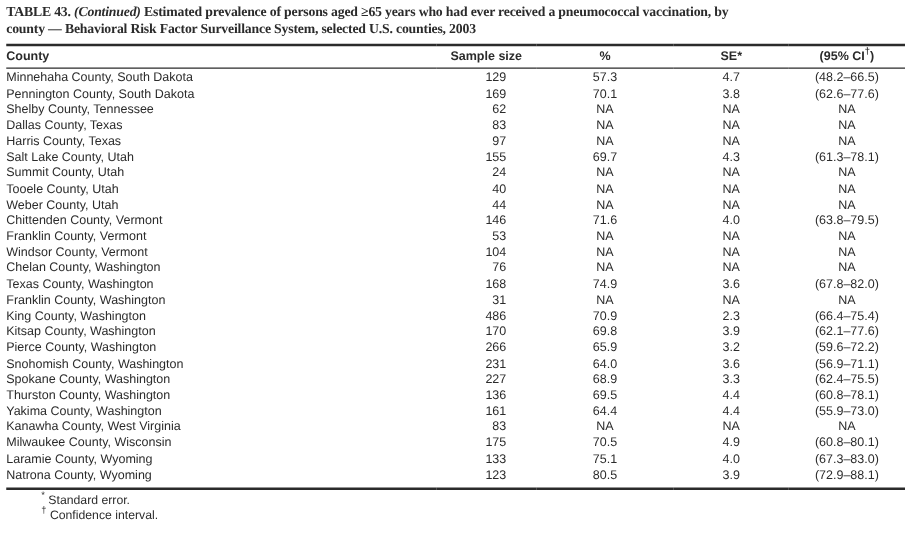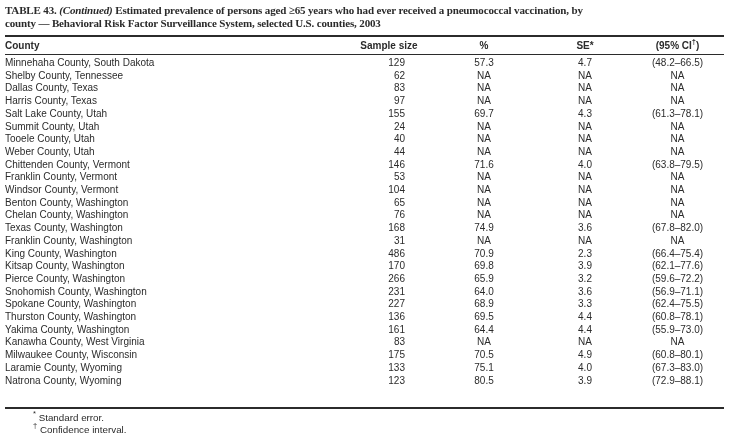--- a/index.html
+++ b/index.html
@@ -54,21 +54,21 @@
     line-height: 0;
   }
   td {
     font-size: 10px;
     line-height: 12.7px;
     padding: 0;
     white-space: nowrap;
     overflow: hidden;
   }
   tbody tr:first-child td { padding-top: 2px; }
-  tbody tr:last-child td  { padding-bottom: 20px; }
+  tbody tr:last-child td  { padding-bottom: 3px; }
   .c-county { text-align: left; }
   .c-n      { text-align: right; padding-right: 24px; }
   .c-pct, .c-se, .c-ci { text-align: center; }
 
   
   .footnotes { margin-top: 3px; margin-left: 28px; }
   .fn {
     font-size: 9.8px;
     line-height: 11.9px;
     white-space: nowrap;
@@ -105,20 +105,27 @@
     </thead>
     <tbody>
         <tr>
           <td class="c-county">Minnehaha County, South Dakota</td>
           <td class="c-n">129</td>
           <td class="c-pct">57.3</td>
           <td class="c-se">4.7</td>
           <td class="c-ci">(48.2–66.5)</td>
         </tr>
         <tr>
+          <td class="c-county">Pennington County, South Dakota</td>
+          <td class="c-n">169</td>
+          <td class="c-pct">70.1</td>
+          <td class="c-se">3.8</td>
+          <td class="c-ci">(62.6–77.6)</td>
+        </tr>
+        <tr>
           <td class="c-county">Shelby County, Tennessee</td>
           <td class="c-n">62</td>
           <td class="c-pct">NA</td>
           <td class="c-se">NA</td>
           <td class="c-ci">NA</td>
         </tr>
         <tr>
           <td class="c-county">Dallas County, Texas</td>
           <td class="c-n">83</td>
           <td class="c-pct">NA</td>
@@ -175,27 +182,20 @@
           <td class="c-ci">NA</td>
         </tr>
         <tr>
           <td class="c-county">Windsor County, Vermont</td>
           <td class="c-n">104</td>
           <td class="c-pct">NA</td>
           <td class="c-se">NA</td>
           <td class="c-ci">NA</td>
         </tr>
         <tr>
-          <td class="c-county">Benton County, Washington</td>
-          <td class="c-n">65</td>
-          <td class="c-pct">NA</td>
-          <td class="c-se">NA</td>
-          <td class="c-ci">NA</td>
-        </tr>
-        <tr>
           <td class="c-county">Chelan County, Washington</td>
           <td class="c-n">76</td>
           <td class="c-pct">NA</td>
           <td class="c-se">NA</td>
           <td class="c-ci">NA</td>
         </tr>
         <tr>
           <td class="c-county">Texas County, Washington</td>
           <td class="c-n">168</td>
           <td class="c-pct">74.9</td>

